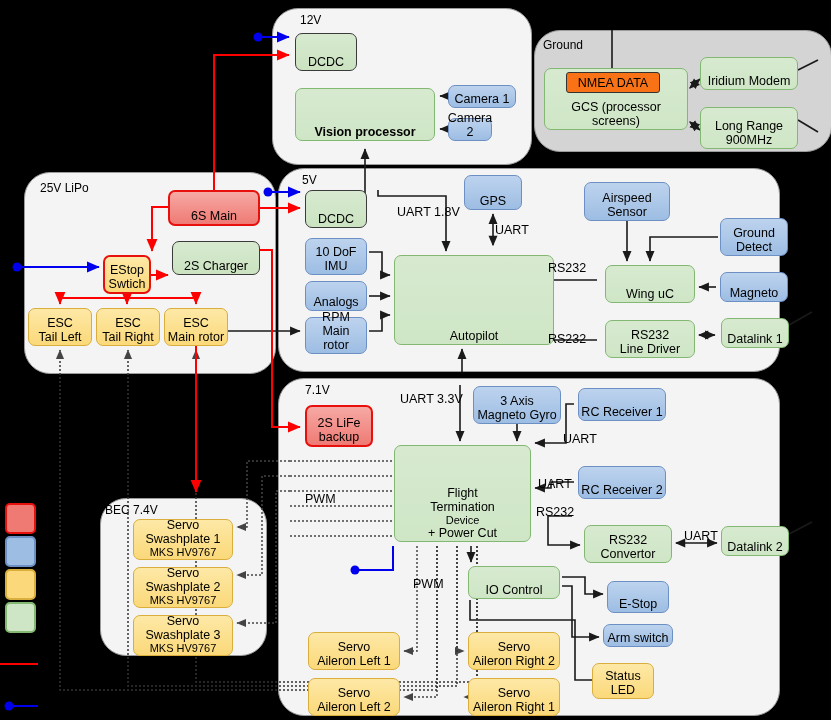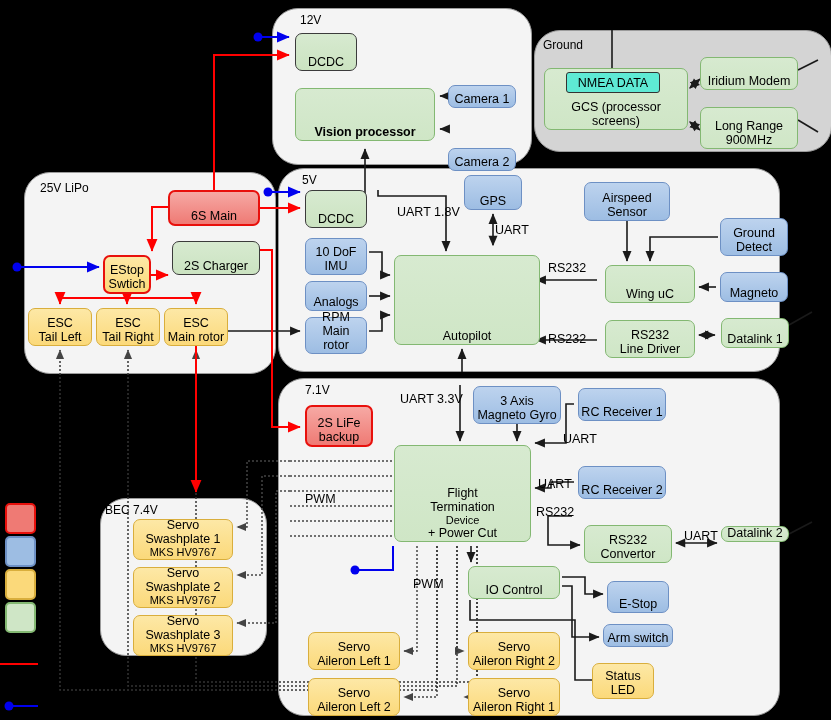--- a/index.html
+++ b/index.html
@@ -18,21 +18,21 @@
        text-align:center;line-height:1.12;box-sizing:border-box;
        font-size:12.5px;color:#000;padding:1px 2px;}
   .box .sub{font-size:11px;}
   .green{background:linear-gradient(180deg,#d7ead0,#cfe6c6);border:1px solid #83b872;}
   .green-dark{background:linear-gradient(180deg,#d7ead0,#cbe3c1);border:1.6px solid #3b3b3b;}
   .blue{background:linear-gradient(180deg,#bdd3ee,#9dbde3);border:1px solid #6d90c4;}
   .yellow{background:linear-gradient(180deg,#fde8a6,#fbd97a);border:1px solid #d9ae3c;}
   .red{background:linear-gradient(180deg,#f6a9a4,#ef7a74);border:2px solid #e8100c;}
   .yellow-red{background:linear-gradient(180deg,#fde8a6,#fbd97a);border:2.2px solid #e8100c;}
   .nmea{position:absolute;z-index:9;border:1px solid #333;border-radius:3px;
-        background:#5eead4;font-size:12.5px;display:flex;align-items:center;
+        background:#f97316;font-size:12.5px;display:flex;align-items:center;
         justify-content:center;}
   .wlabel{position:absolute;z-index:9;font-size:12.5px;color:#000;
           background:transparent;white-space:nowrap;line-height:1;}
   .sw{position:absolute;z-index:8;width:27px;height:27px;border-radius:5px;}
 </style>
 </head>
 <body>
 
 <div id="stage">
 
@@ -157,21 +157,21 @@
   <div id="blocks">
       <div class="box green-dark" style="left: 295px; top: 33px; width: 62px; height: 38px;">
         <span>DCDC</span>
       </div>
       <div class="box green" style="left: 295px; top: 88px; width: 140px; height: 53px; font-weight: bold;">
         <span>Vision processor</span>
       </div>
       <div class="box blue" style="left: 448px; top: 85px; width: 68px; height: 23px;">
         <span>Camera 1</span>
       </div>
-      <div class="box blue" style="left: 448px; top: 118px; width: 68px; height: 23px; margin-top: 30px;">
+      <div class="box blue" style="left: 448px; top: 118px; width: 44px; height: 23px;">
         <span>Camera 2</span>
       </div>
       <div class="box green" style="left: 544px; top: 68px; width: 144px; height: 62px;">
         <span>GCS (processor screens)</span>
       </div>
       <div class="box green" style="left: 700px; top: 57px; width: 98px; height: 33px;">
         <span>Iridium Modem</span>
       </div>
       <div class="box green" style="left: 700px; top: 107px; width: 98px; height: 42px;">
         <span>Long Range</span>
@@ -206,21 +206,21 @@
         <span>10 DoF</span>
         <span>IMU</span>
       </div>
       <div class="box blue" style="left: 305px; top: 281px; width: 62px; height: 30px;">
         <span>Analogs</span>
       </div>
       <div class="box blue" style="left: 305px; top: 317px; width: 62px; height: 37px;">
         <span>RPM</span>
         <span>Main rotor</span>
       </div>
-      <div class="box green" style="left: 394px; top: 255px; width: 146px; height: 90px;">
+      <div class="box green" style="left: 394px; top: 255px; width: 160px; height: 90px;">
         <span>Autopilot</span>
       </div>
       <div class="box blue" style="left: 464px; top: 175px; width: 58px; height: 35px;">
         <span>GPS</span>
       </div>
       <div class="box blue" style="left: 584px; top: 182px; width: 86px; height: 39px;">
         <span>Airspeed</span>
         <span>Sensor</span>
       </div>
       <div class="box blue" style="left: 720px; top: 218px; width: 68px; height: 38px;">
@@ -257,21 +257,21 @@
       <div class="box blue" style="left: 578px; top: 388px; width: 88px; height: 33px;">
         <span>RC Receiver 1</span>
       </div>
       <div class="box blue" style="left: 578px; top: 466px; width: 88px; height: 33px;">
         <span>RC Receiver 2</span>
       </div>
       <div class="box green" style="left: 584px; top: 525px; width: 88px; height: 38px;">
         <span>RS232</span>
         <span>Convertor</span>
       </div>
-      <div class="box green" style="left: 721px; top: 526px; width: 68px; height: 16px;">
+      <div class="box green" style="left: 721px; top: 526px; width: 68px; height: 30px;">
         <span>Datalink 2</span>
       </div>
       <div class="box green" style="left: 468px; top: 566px; width: 92px; height: 33px;">
         <span>IO Control</span>
       </div>
       <div class="box blue" style="left: 607px; top: 581px; width: 62px; height: 32px;">
         <span>E-Stop</span>
       </div>
       <div class="box blue" style="left: 603px; top: 624px; width: 70px; height: 23px;">
         <span>Arm switch</span>

